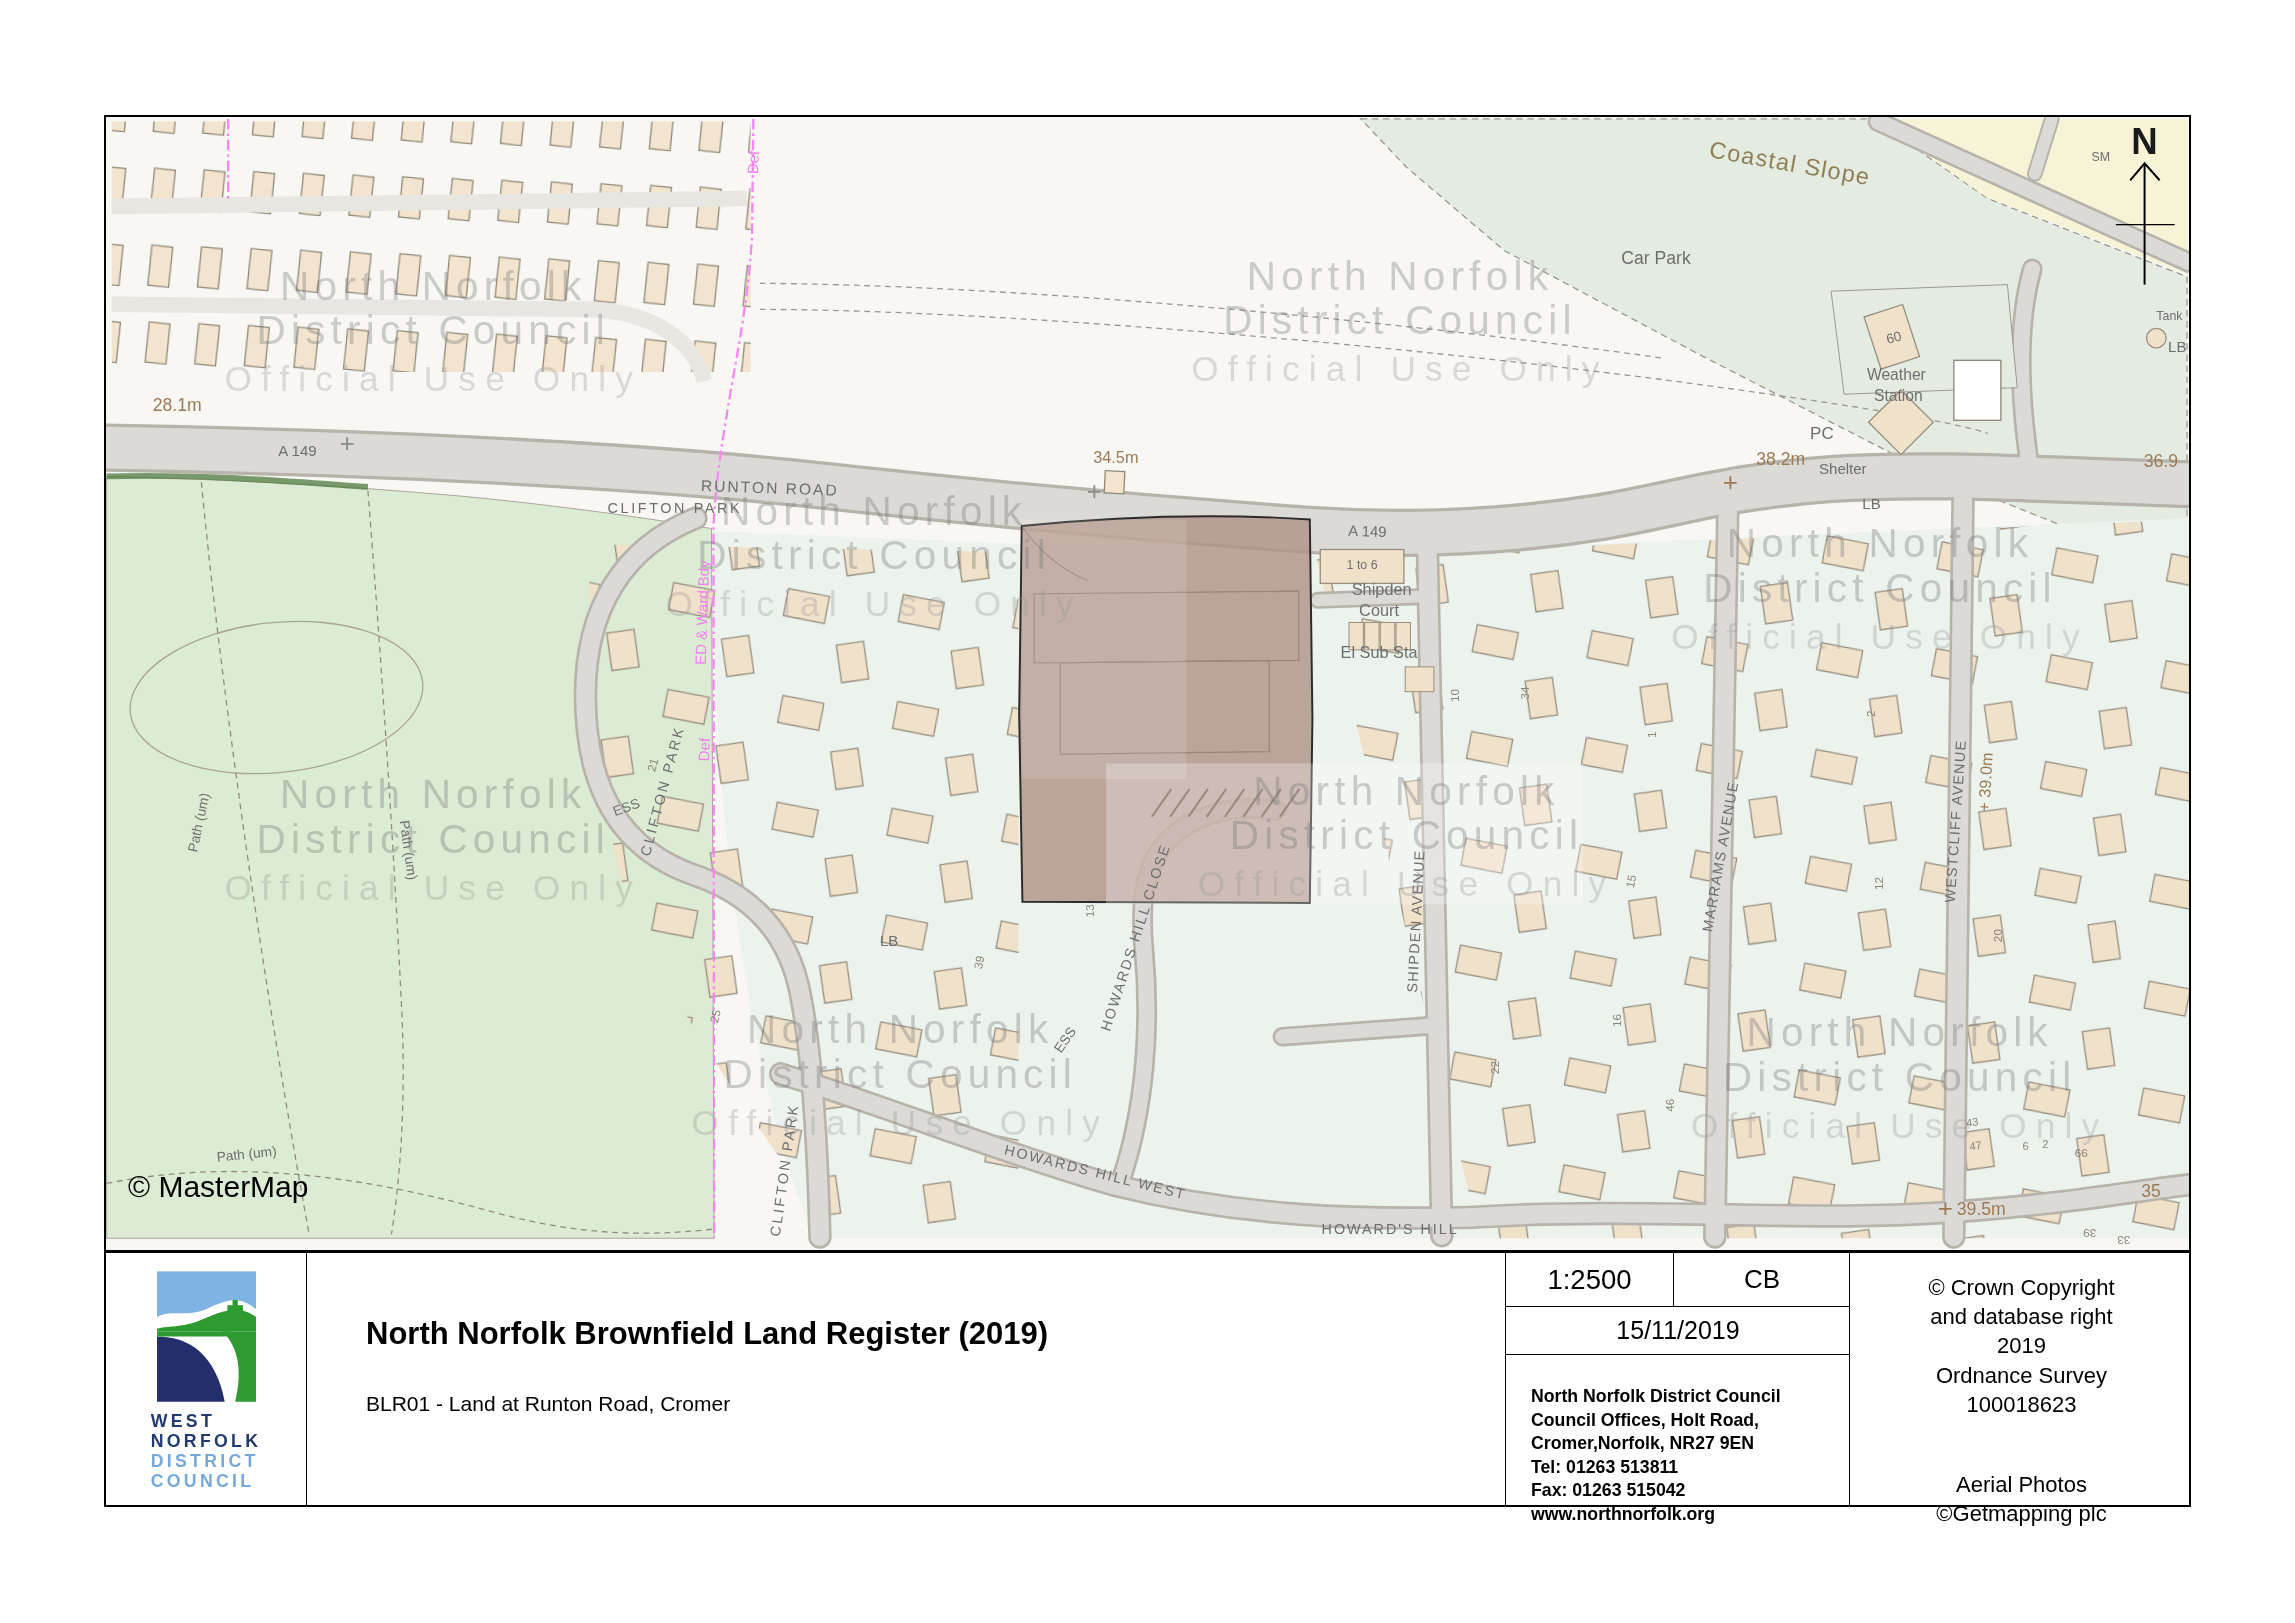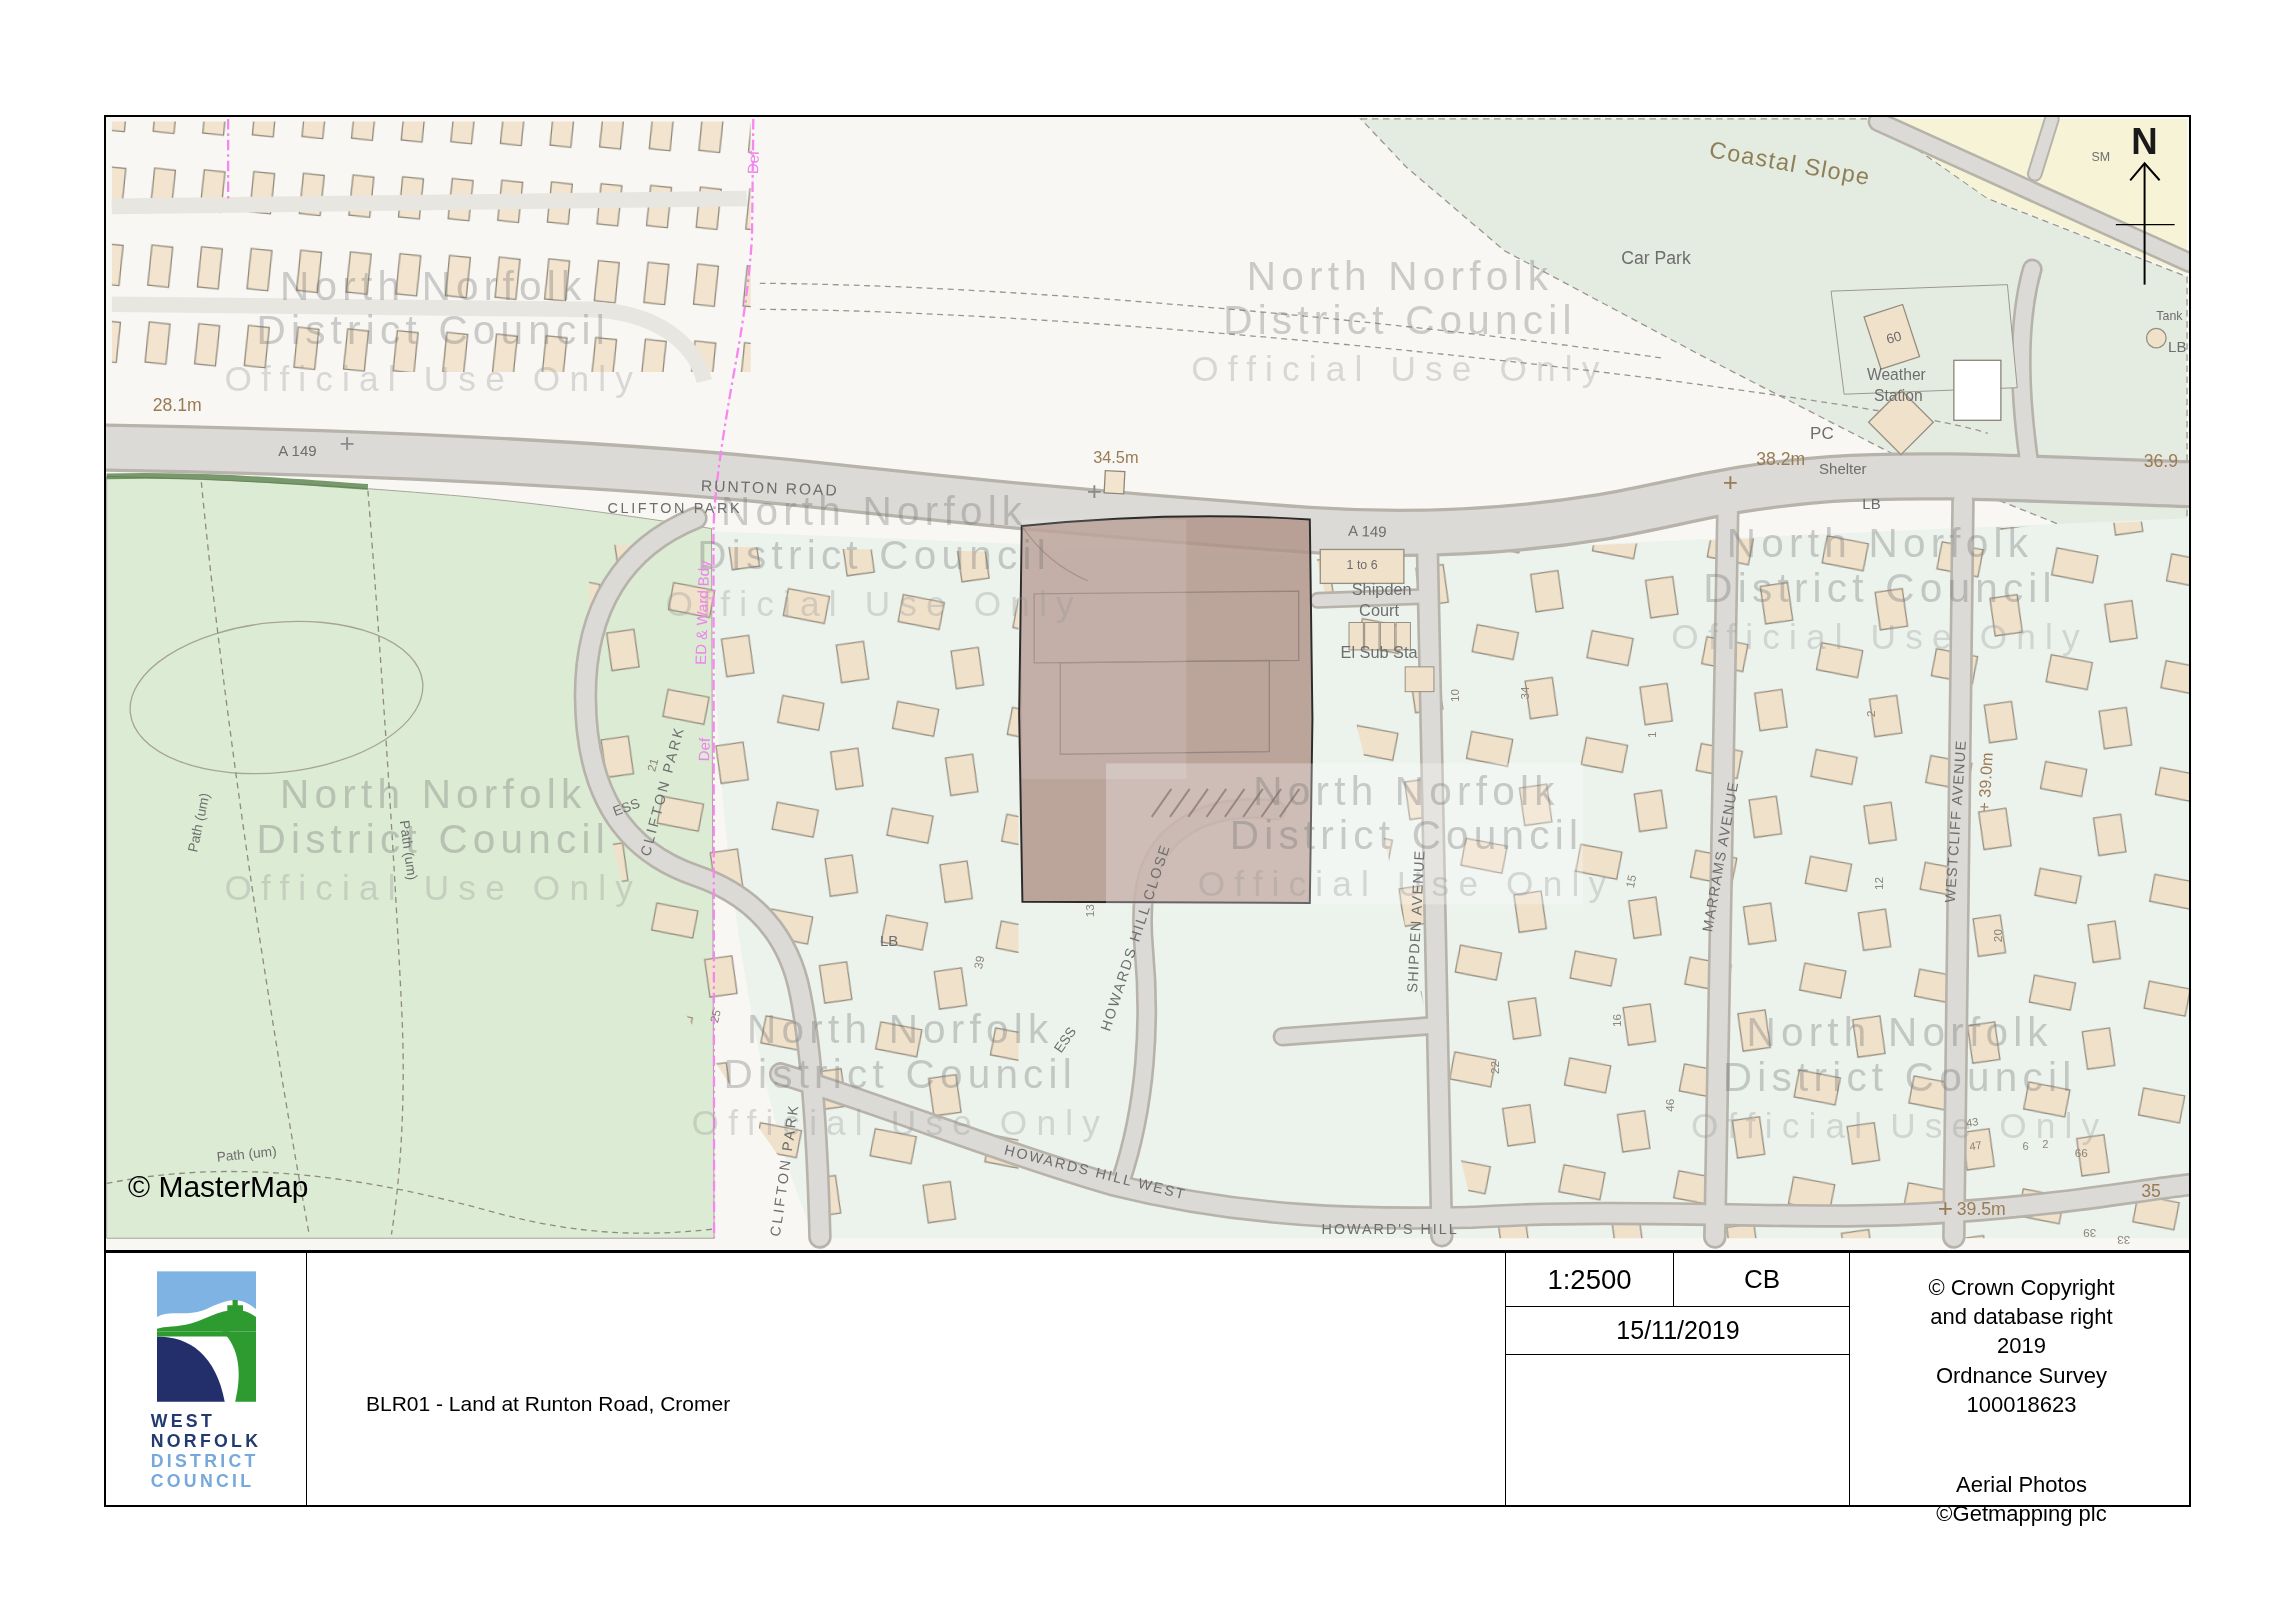--- a/index.html
+++ b/index.html
@@ -260,27 +260,36 @@
     </svg>
     <div id="logo-words">
       <div class="navy">WEST</div>
       <div class="navy">NORFOLK</div>
       <div class="blue">DISTRICT</div>
       <div class="blue">COUNCIL</div>
     </div>
   </div>
 
   <div id="cell-title" class="cell">
+    <div id="doc-title">North Norfolk Brownfield Land Register (2019)</div>
     <div id="doc-subtitle">BLR01 - Land at Runton Road, Cromer</div>
   </div>
 
   <div id="cell-mid" class="cell">
     <div id="cell-scale" class="cell">1:2500</div>
     <div id="cell-initials" class="cell">CB</div>
     <div id="cell-date" class="cell">15/11/2019</div>
+    <div id="cell-address" class="cell">
+      <div class="addr-line">North Norfolk District Council</div>
+      <div class="addr-line">Council Offices, Holt Road,</div>
+      <div class="addr-line">Cromer,Norfolk, NR27 9EN</div>
+      <div class="addr-line">Tel: 01263 513811</div>
+      <div class="addr-line">Fax: 01263 515042</div>
+      <div class="addr-line">www.northnorfolk.org</div>
+    </div>
   </div>
 
   <div id="cell-copy" class="cell">
     <div>© Crown Copyright</div>
     <div>and database right</div>
     <div>2019</div>
     <div>Ordnance Survey</div>
     <div>100018623</div>
     <div id="copy-aerial">
       <div>Aerial Photos</div>

